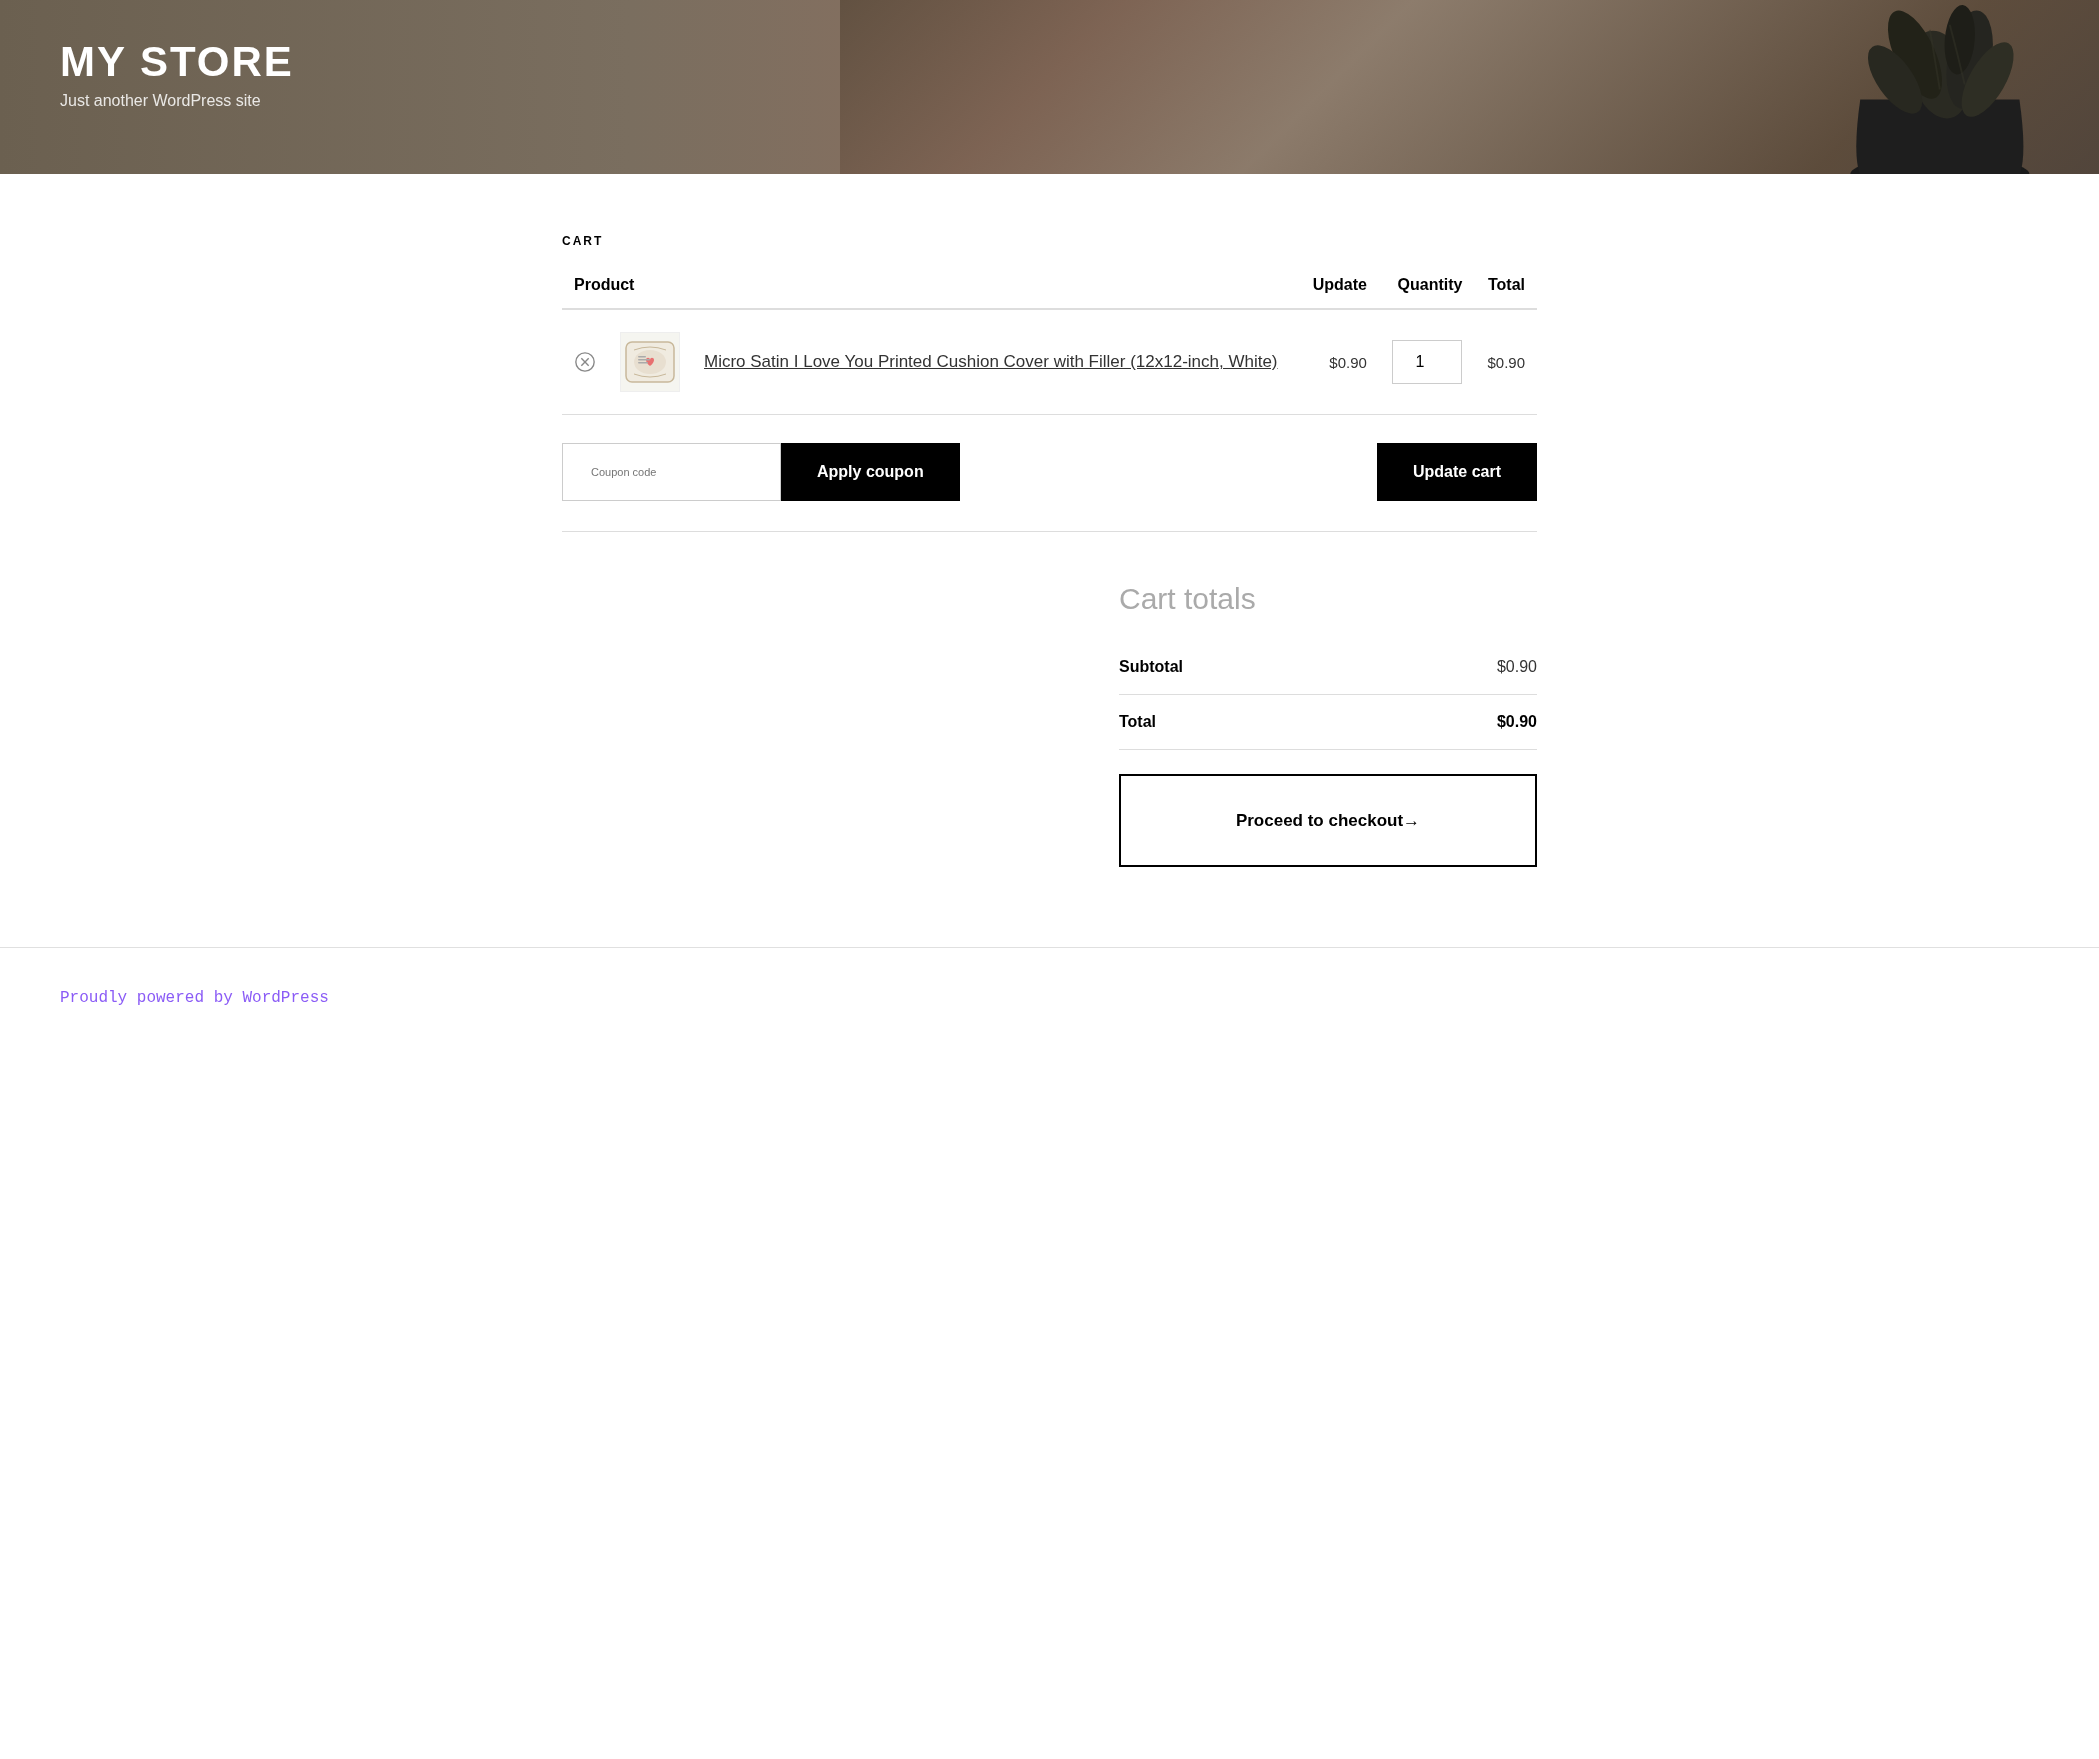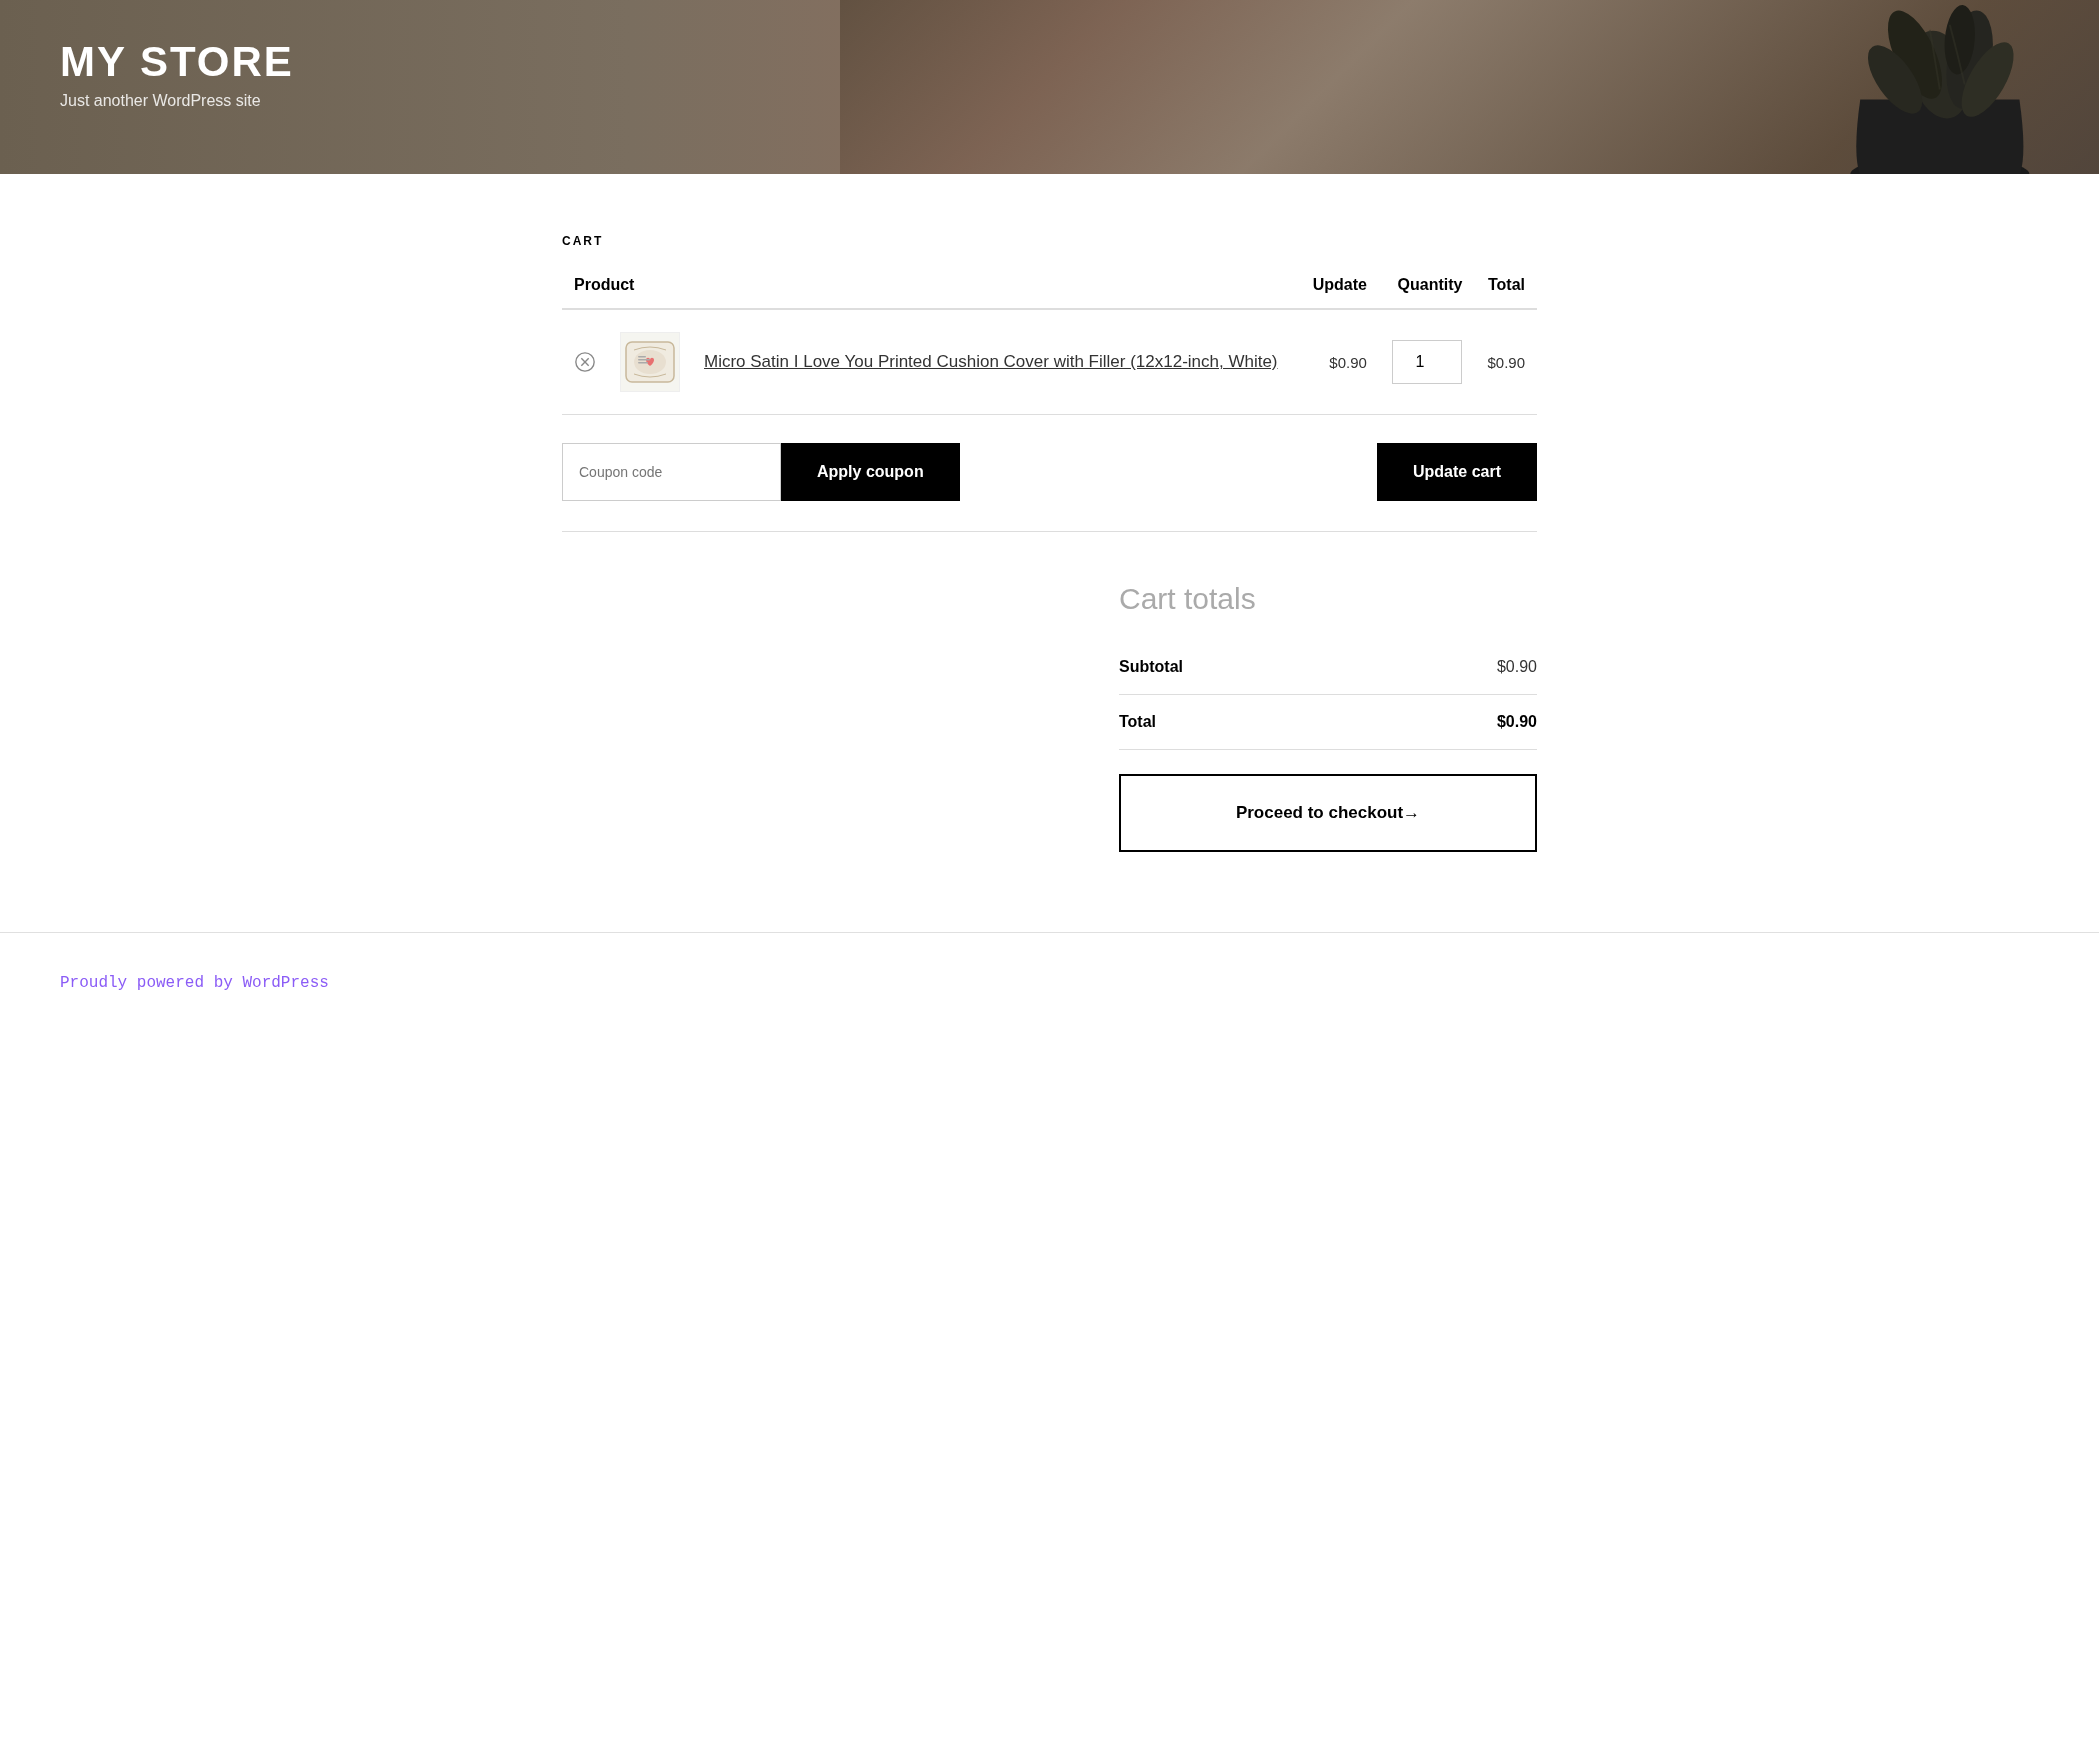--- a/index.html
+++ b/index.html
@@ -160,22 +160,22 @@
     }
     .coupon-left {
       display: flex;
       align-items: center;
       gap: 0;
     }
     .coupon-input {
       width: 219px;
       height: 58px;
       border: 1px solid #ccc;
-      padding: 0 16px;
-      font-size: 14px;
+      padding: 0 28px;
+      font-size: 11px;
       font-family: Arial, sans-serif;
       color: #0369a1;
       outline: none;
     }
     .apply-coupon-btn {
       height: 58px;
       background: #000;
       color: #fff;
       border: none;
       padding: 16px 36px;
@@ -232,21 +232,21 @@
       font-size: 16px;
       color: #333;
     }
     .totals-value.bold {
       font-weight: 700;
       color: #000;
     }
     .checkout-btn {
       display: block;
       width: 100%;
-      height: 78px;
+      height: 93px;
       margin-top: 24px;
       background: #fff;
       color: #000;
       border: 2px solid #000;
       font-family: Arial, sans-serif;
       font-size: 17px;
       font-weight: 700;
       cursor: pointer;
       text-align: center;
       line-height: 72px;

